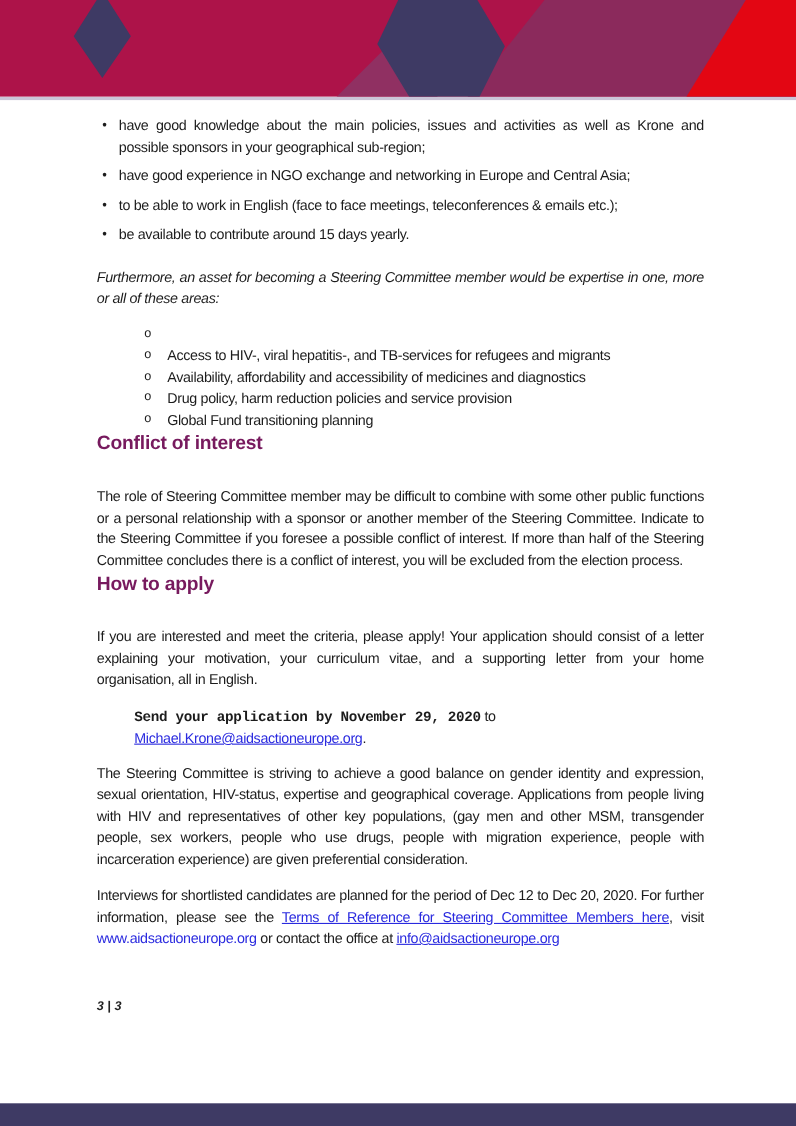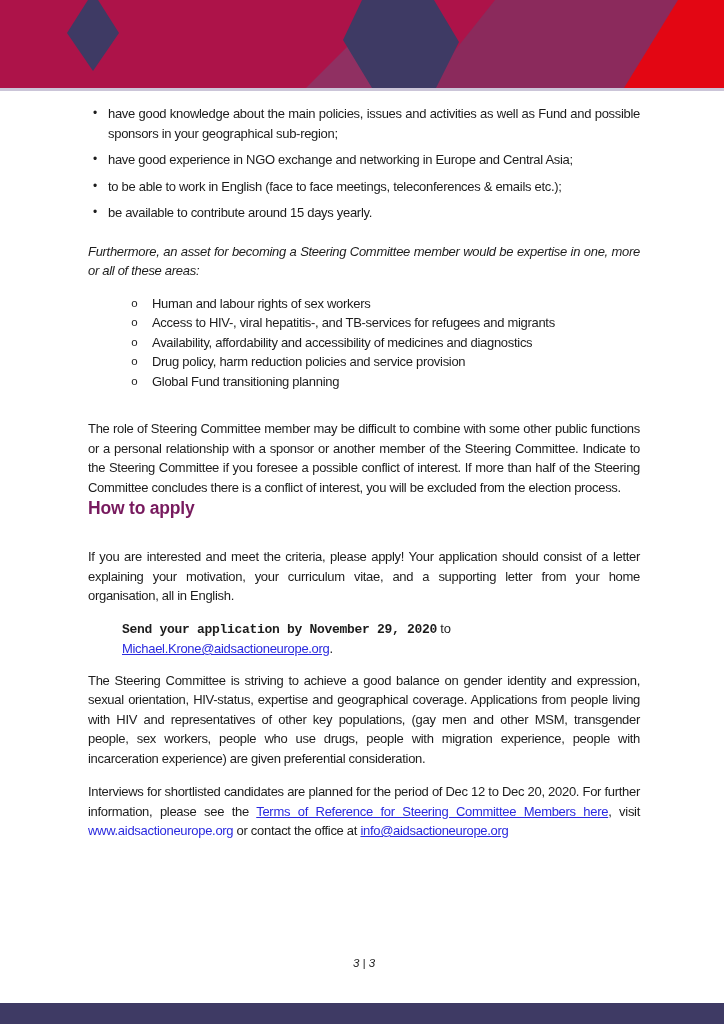--- a/index.html
+++ b/index.html
@@ -40,22 +40,22 @@
   .hd2{margin-top:17px;}
   .after-hd{margin-top:28px;}
   .send{margin:13px 0 0 34px;text-align:left;}
   .send .b{font-weight:700;font-family:Liberation Mono, monospace;}
   .mt16{margin-top:12px;}
   .mt14{margin-top:14px;}
   a.link{color:#2a2adf;text-decoration:underline;cursor:pointer;margin-top:40px;}
   a.link.nound{text-decoration:none;}
   
   .pagenum{
-    position:absolute;left:88px;width:552px;top:957px;
-    text-align:center;font-size:11.5px;font-style:italic;font-weight:400;
+    position:absolute;left:88px;width:552px;top:909px;
+    text-align:left;font-size:11.5px;font-style:italic;font-weight:700;
     letter-spacing:0;color:#222;
   }
 </style>
 </head>
 <body>
 
 <div class="page">
 
   <div class="band-top">
     <svg width="724" height="88" viewBox="0 0 724 88">
@@ -66,61 +66,61 @@
       <polygon points="93,-8 119,33 93,71 67,33" fill="#3e3a64"></polygon>
       <polygon points="678,0 724,0 724,88 624,88" fill="#e30613"></polygon>
     </svg>
   </div>
 
   <div class="content">
 
     <div class="bullets">
       <div class="bullet">
         <span class="mk">•</span>
-        <span class="txt">have good knowledge about the main policies, issues and activities as well as Fund and possible sponsors in your geographical sub-region;</span>
+        <span class="txt">have good knowledge about the main policies, issues and activities as well as Krone and possible sponsors in your geographical sub-region;</span>
       </div>
       <div class="bullet">
         <span class="mk">•</span>
         <span class="txt">have good experience in NGO exchange and networking in Europe and Central Asia;</span>
       </div>
       <div class="bullet">
         <span class="mk">•</span>
         <span class="txt">to be able to work in English (face to face meetings, teleconferences &amp; emails etc.);</span>
       </div>
       <div class="bullet">
         <span class="mk">•</span>
         <span class="txt">be available to contribute around 15 days yearly.</span>
       </div>
     </div>
 
     <p class="p furtherm">Furthermore, an asset for becoming a Steering Committee member would be expertise in one, more or all of these areas:</p>
 
     <div class="sublist">
       <div class="subitem">
         <span class="mk">o</span>
-        <span class="txt">Human and labour rights of sex workers</span>
       </div>
       <div class="subitem">
         <span class="mk">o</span>
         <span class="txt">Access to HIV-, viral hepatitis-, and TB-services for refugees and migrants</span>
       </div>
       <div class="subitem">
         <span class="mk">o</span>
         <span class="txt">Availability, affordability and accessibility of medicines and diagnostics</span>
       </div>
       <div class="subitem">
         <span class="mk">o</span>
         <span class="txt">Drug policy, harm reduction policies and service provision</span>
       </div>
       <div class="subitem">
         <span class="mk">o</span>
         <span class="txt">Global Fund transitioning planning</span>
       </div>
     </div>
 
+    <h2 class="hd hd1">Conflict of interest</h2>
     <p class="p after-hd">The role of Steering Committee member may be difficult to combine with some other public functions or a personal relationship with a sponsor or another member of the Steering Committee. Indicate to the Steering Committee if you foresee a possible conflict of interest. If more than half of the Steering Committee concludes there is a conflict of interest, you will be excluded from the election process.</p>
 
     <h2 class="hd hd2">How to apply</h2>
     <p class="p after-hd">If you are interested and meet the criteria, please apply! Your application should consist of a letter explaining your motivation, your curriculum vitae, and a supporting letter from your home organisation, all in English.</p>
 
     <p class="send">
       <span class="b">Send your application by November 29, 2020</span><span> to </span><a class="link">Michael.Krone@aidsactioneurope.org</a><span>.</span>
     </p>
 
     <p class="p mt16">The Steering Committee is striving to achieve a good balance on gender identity and expression, sexual orientation, HIV-status, expertise and geographical coverage. Applications from people living with HIV and representatives of other key populations, (gay men and other MSM, transgender people, sex workers, people who use drugs, people with migration experience, people with incarceration experience) are given preferential consideration.</p>

